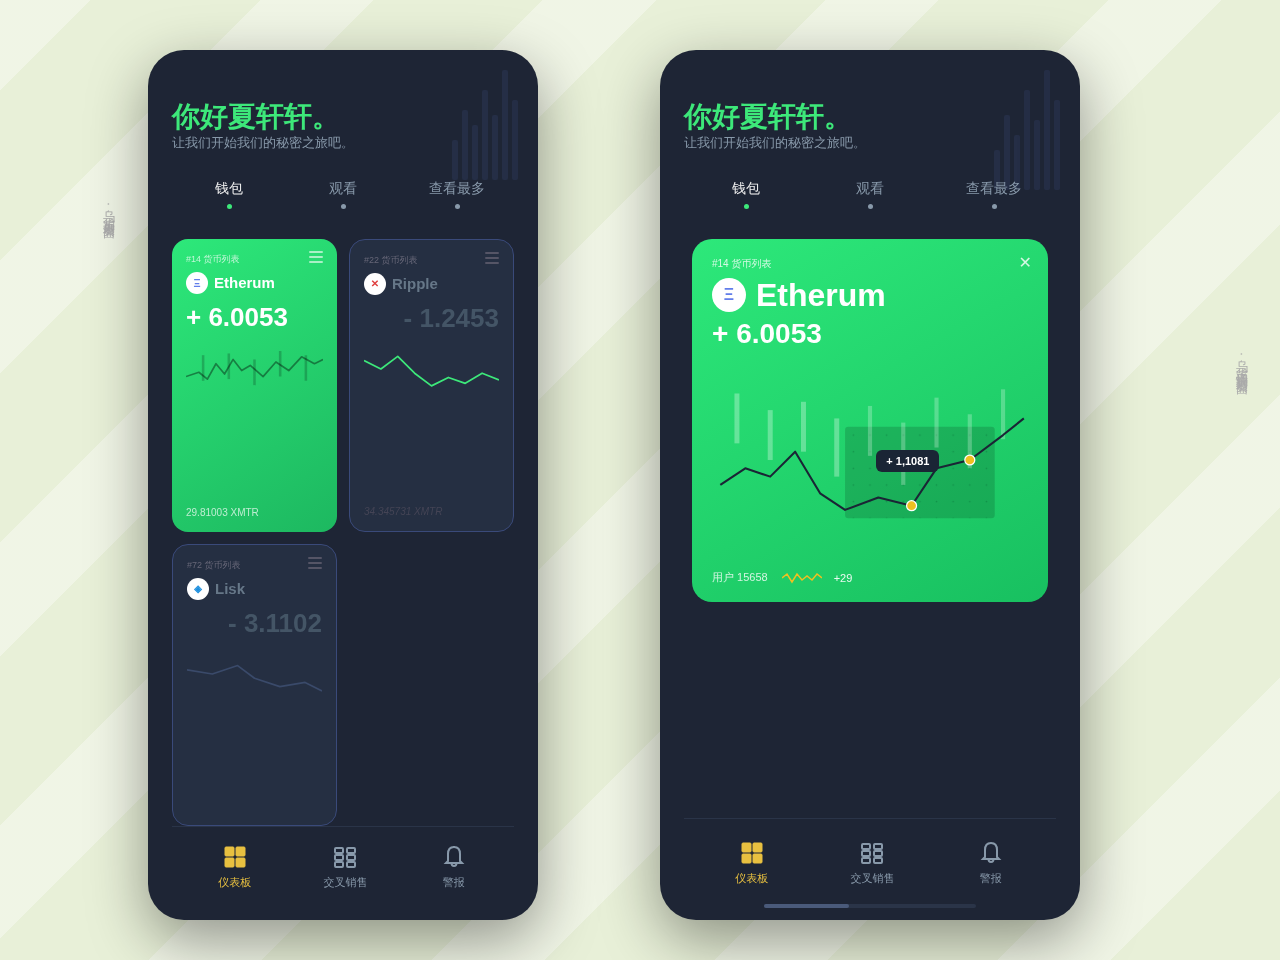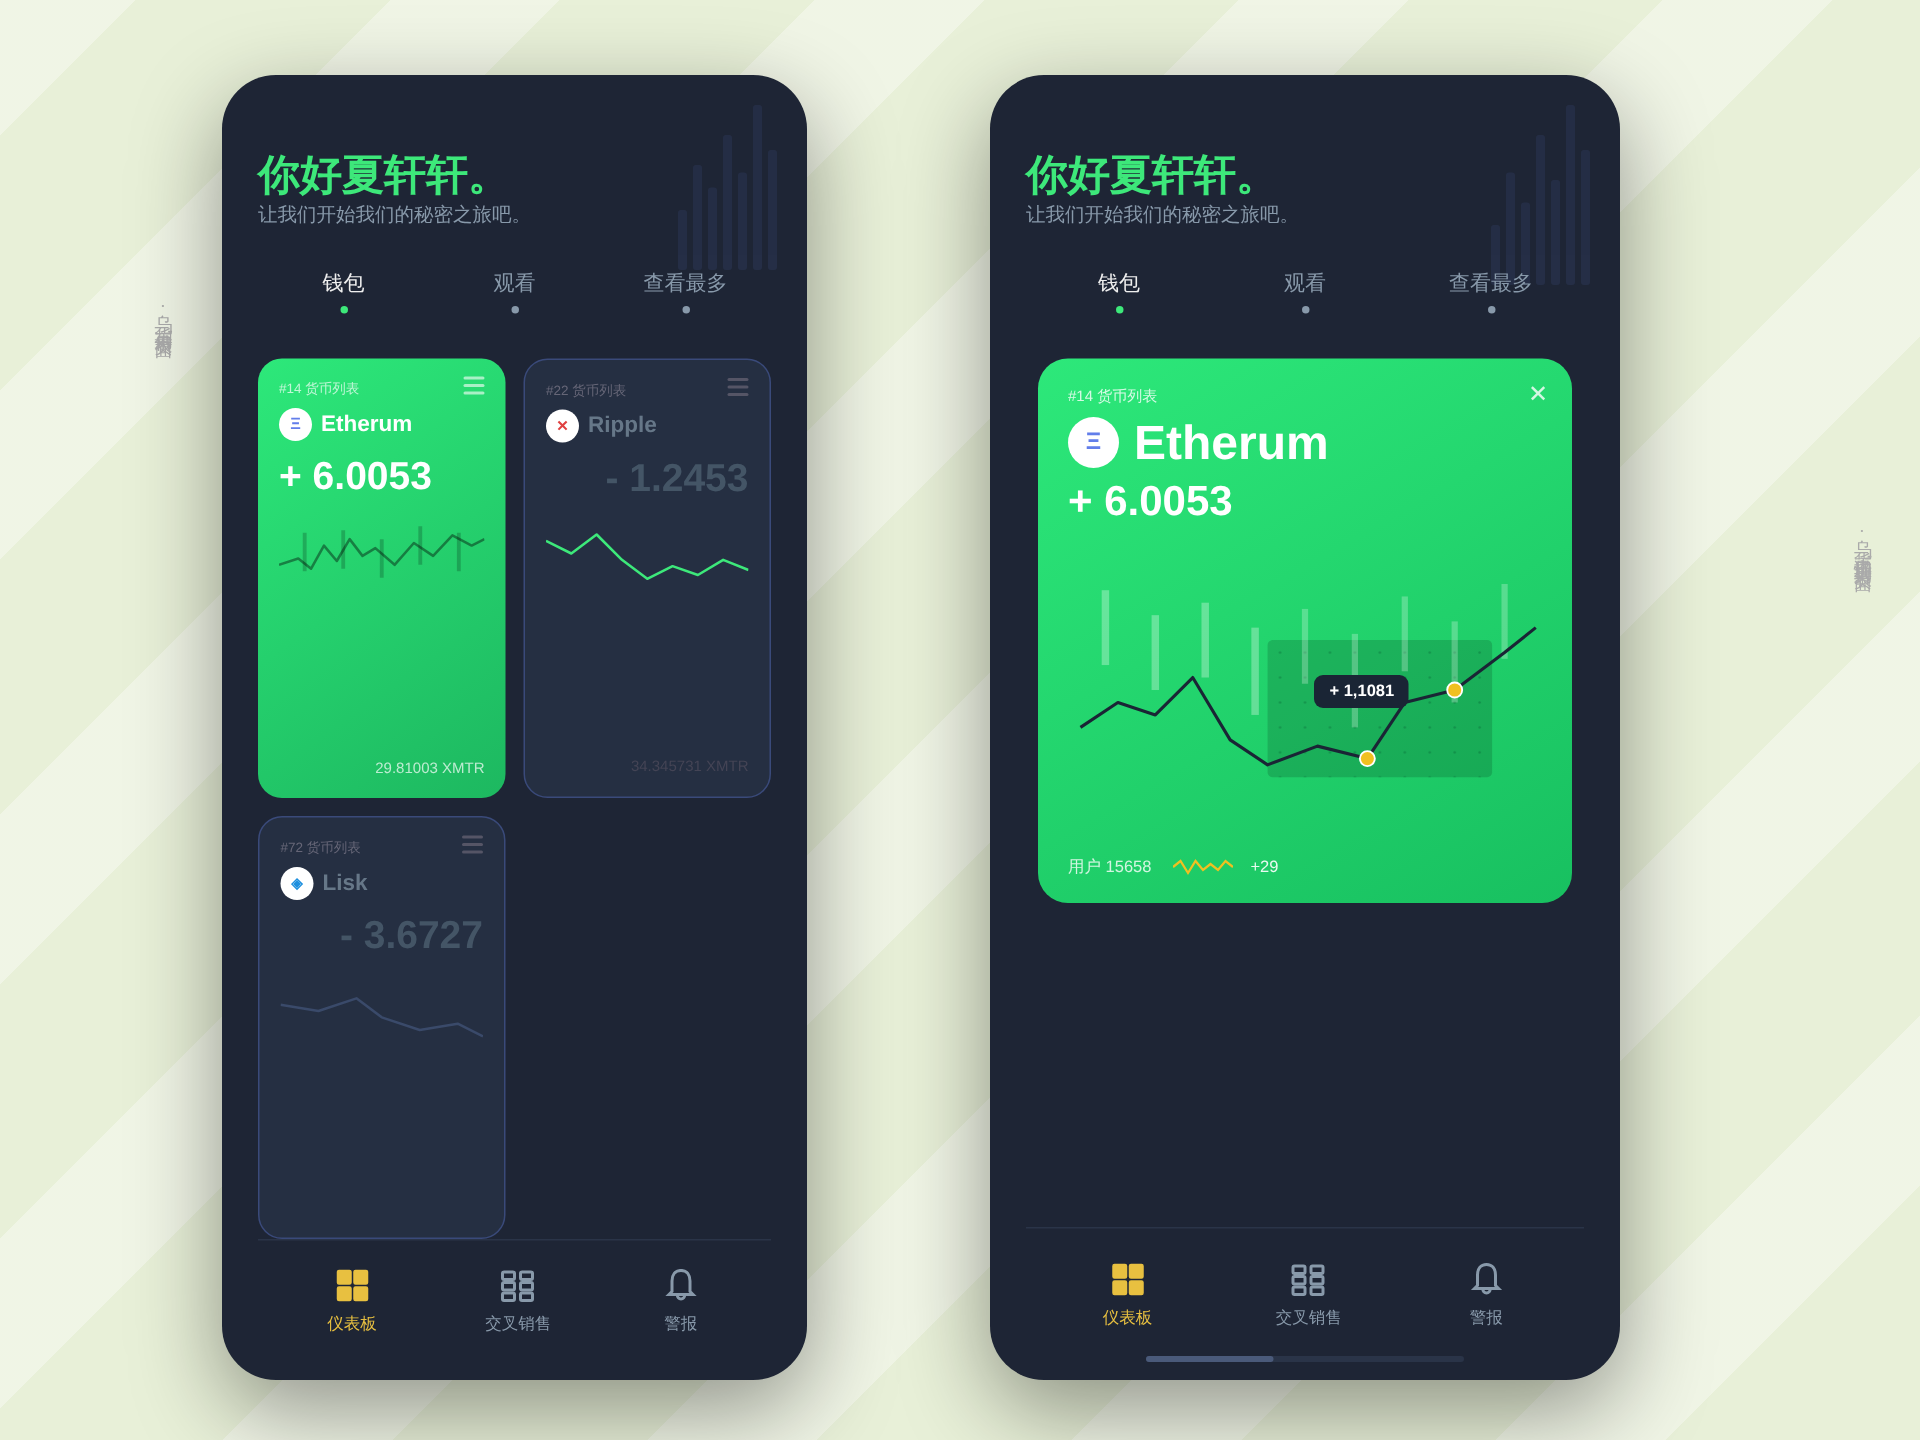--- a/index.html
+++ b/index.html
@@ -226,24 +226,23 @@
       color: white;
       margin: 4px 0 6px;
     }
     .card-dark .coin-value,
     .card-dark-yellow .coin-value { color: #445566; text-align: right; }
 
     .coin-xmtr {
       font-size: 10px;
       color: rgba(255,255,255,0.7);
       margin-top: auto;
-      text-align: right;
     }
     .card-dark .coin-xmtr,
-    .card-dark-yellow .coin-xmtr { color: #445; }
+    .card-dark-yellow .coin-xmtr { color: #445; font-style: italic; }
 
     
     .mini-chart {
       width: 100%;
       height: 50px;
       margin: 4px 0;
     }
 
     
     .bottom-nav {
@@ -455,21 +454,21 @@
         <div class="card-tag">#72 货币列表</div>
         <div class="card-menu">
           <span></span>
             <span></span>
             <span></span>
         </div>
         <div class="coin-row">
           <div class="coin-icon lsk" style="font-size:10px;">◈</div>
           <span class="coin-name">Lisk</span>
         </div>
-        <div class="coin-value">- 3.6727</div>
+        <div class="coin-value">- 3.1102</div>
         <svg class="mini-chart" viewBox="0 0 160 50">
           <polyline points="0,20 30,25 60,15 80,30 110,40 140,35 160,45" fill="none" stroke="#3a4a6a" stroke-width="2" stroke-linejoin="round"></polyline>
         </svg>
       </div>
 
 
     </div>
 
     <div class="bottom-nav">
       <div class="nav-item active">

